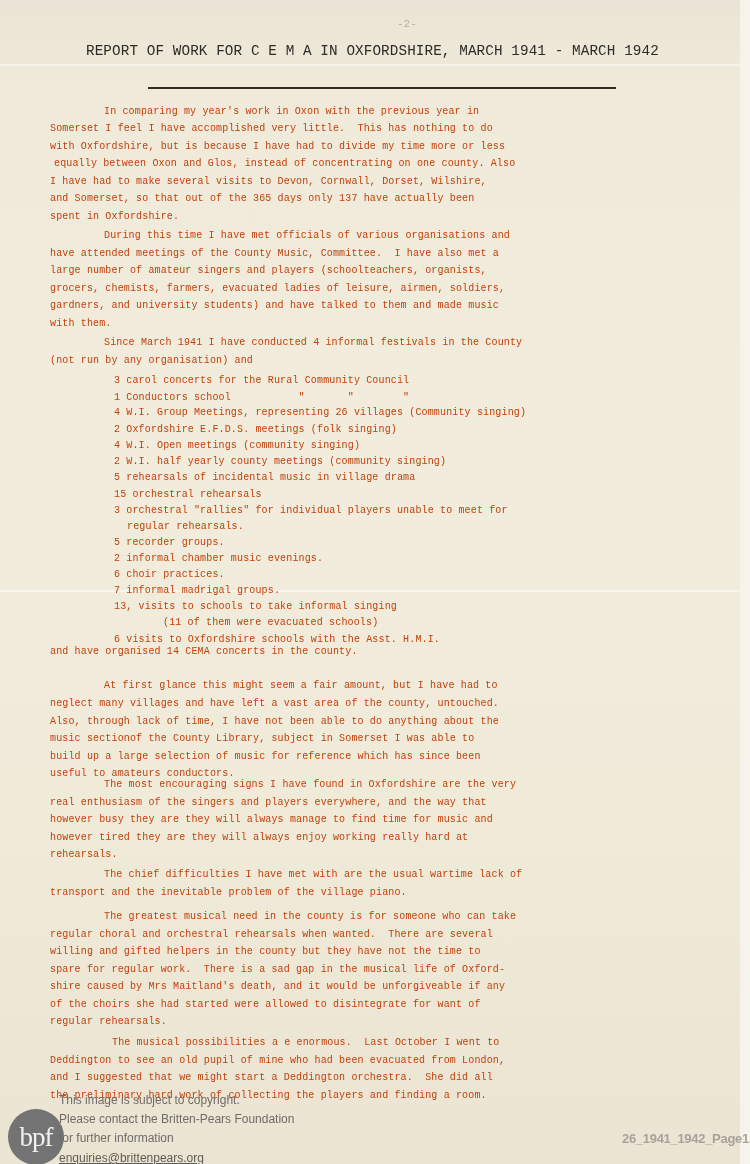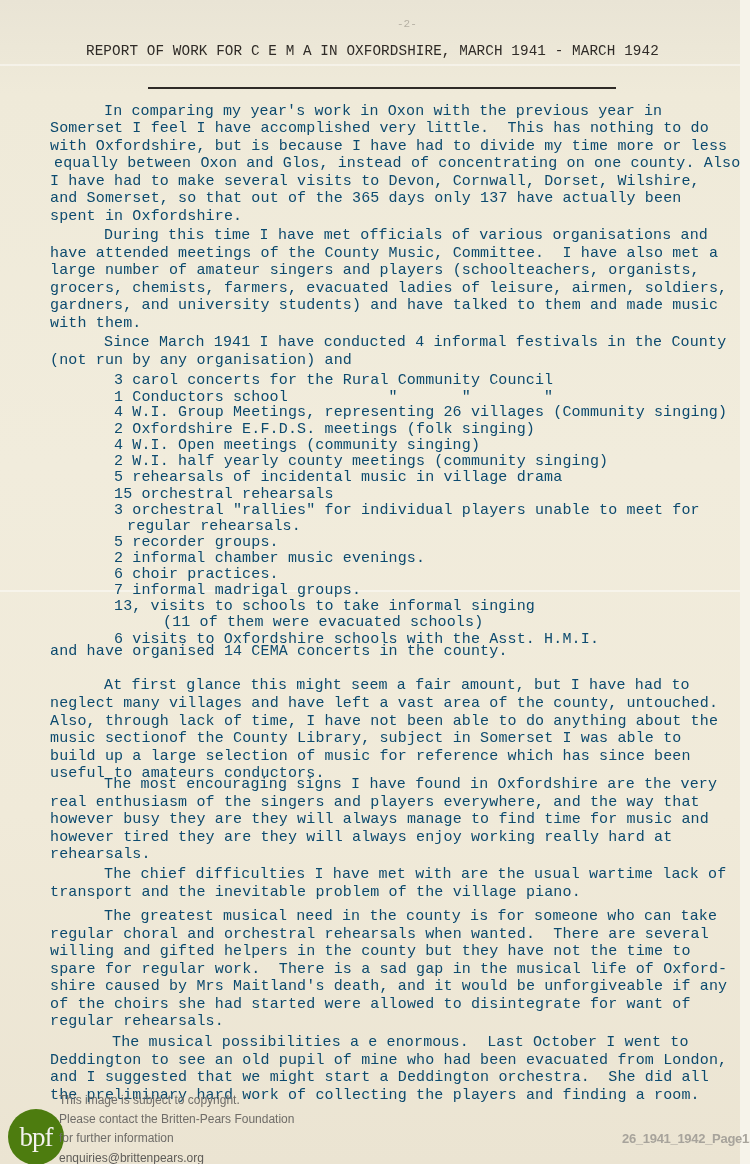--- a/index.html
+++ b/index.html
@@ -14,48 +14,48 @@
   }
   .edge-strip {
     position: absolute; left: 740px; top: 0; width: 10px; height: 1164px;
     background: #f6f3ea;
   }
   .fold {
     position: absolute; left: 0; width: 740px; height: 2px;
     background: rgba(255,255,255,0.45);
   }
   .line {
-    position: absolute; white-space: pre; color: #0c4a6e;
-    font-size: 15px; letter-spacing: 0.15px; line-height: 17px;
+    position: absolute; white-space: pre; color: #c2410c;
+    font-size: 10px; letter-spacing: 0.15px; line-height: 17px;
   }
   .title {
     position: absolute; left: 86px; top: 43px; white-space: pre;
     font-size: 14.3px; color: #2f2b27; letter-spacing: 0.1px;
   }
   .pagenum {
     position: absolute; left: 397px; top: 18px; font-size: 11px; color: rgba(100,95,85,0.4);
   }
   .underline {
     position: absolute; left: 148px; top: 87px; width: 468px; height: 1.5px;
     background: #2f2b27;
   }
   .watermark {
     position: absolute; left: 0; top: 1092px; width: 750px; height: 72px;
   }
   .bpf-logo {
     position: absolute; left: 8px; top: 1109px; width: 56px; height: 56px;
-    border-radius: 50%; background: #4d7c0f; color: #f4f2ee;
+    border-radius: 50%; background: #737373; color: #f4f2ee;
     font-family: "Liberation Serif", "DejaVu Serif", serif; font-size: 27px;
     display: flex; align-items: center; justify-content: center; letter-spacing: -1px;
   }
   .wm-text {
     position: absolute; left: 59px; font-family: "Liberation Sans", "DejaVu Sans", sans-serif;
     font-size: 12px; color: #6e6c68; white-space: pre;
   }
-  .wm-link { color: #5e5c58; }
+  .wm-link { text-decoration: underline; color: #5e5c58; }
   .filename {
     position: absolute; left: 622px; top: 1131px; font-family: "Liberation Sans", "DejaVu Sans", sans-serif;
     font-size: 13px; color: #a7a39b; font-weight: bold; letter-spacing: -0.3px;
   }
 </style>
 </head>
 <body>
 
 <div class="paper"></div>
 <div class="edge-strip"></div>

